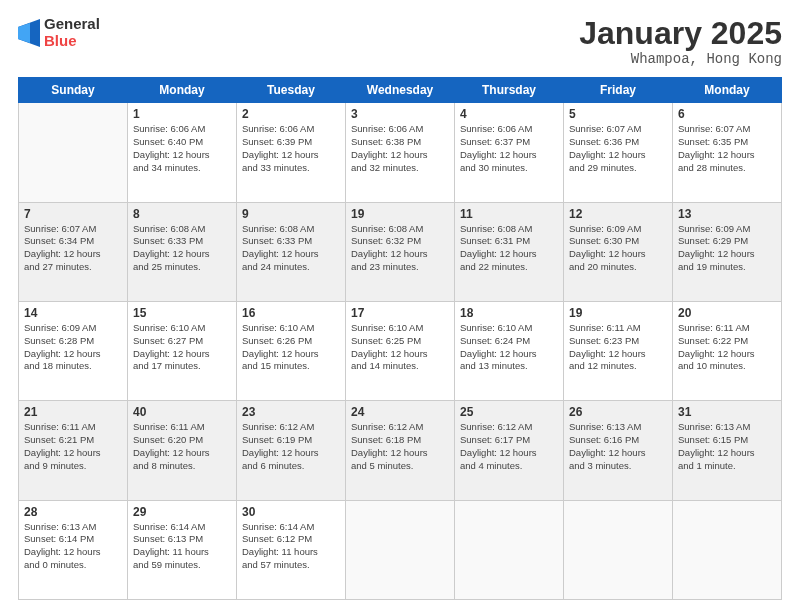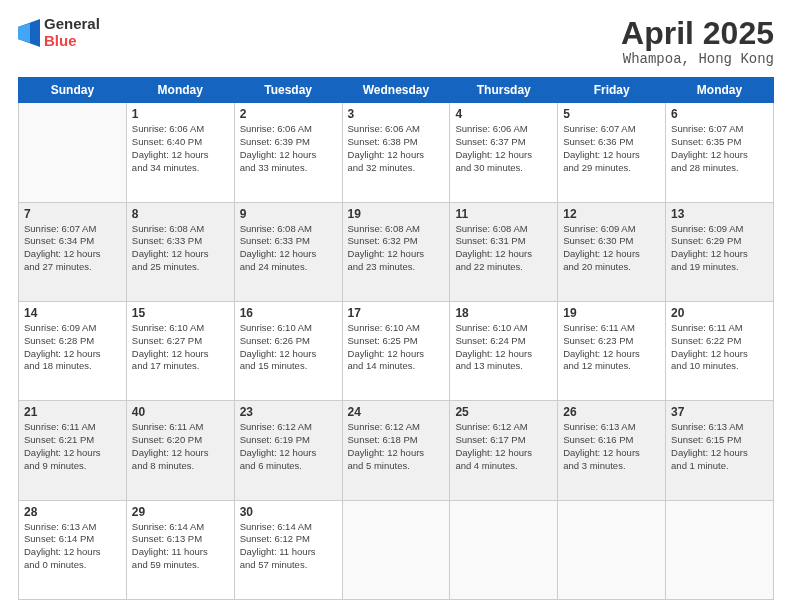--- a/index.html
+++ b/index.html
@@ -7,21 +7,21 @@
       width: 792px;
       height: 612px;
       background: #fff;
       font-family: Arial, sans-serif;
       font-size: 11px;
       overflow: hidden;
     }
     .page {
       width: 792px;
       height: 612px;
-      padding: 16px 18px 12px 18px;
+      padding: 16px 10px 12px 18px;
       display: flex;
       flex-direction: column;
     }
     .header {
       display: flex;
       justify-content: space-between;
       align-items: flex-start;
       margin-bottom: 10px;
     }
     .logo {
@@ -112,21 +112,21 @@
       <svg class="logo-icon" viewBox="0 0 22 28" xmlns="http://www.w3.org/2000/svg">
         <polygon points="0,8 22,0 22,28 0,20" fill="#1565C0"></polygon>
         <polygon points="0,8 12,4 12,24 0,20" fill="#42A5F5"></polygon>
       </svg>
       <div class="logo-text">
         <span class="logo-general">General</span>
         <span class="logo-blue">Blue</span>
       </div>
     </div>
     <div class="title-block">
-      <div class="month-title">April 2025</div>
+      <div class="month-title">January 2025</div>
       <div class="location">Whampoa, Hong Kong</div>
     </div>
   </div>
 
   <table class="calendar" id="cal-table">
     <thead>
       <tr id="header-row">
           <th>Sunday</th>
           <th>Monday</th>
           <th>Tuesday</th>
@@ -243,21 +243,21 @@
           </td>
           <td>
             <span class="day-num">25</span>
             <div class="day-info">Sunrise: 6:12 AM<br>Sunset: 6:17 PM<br>Daylight: 12 hours<br>and 4 minutes.</div>
           </td>
           <td>
             <span class="day-num">26</span>
             <div class="day-info">Sunrise: 6:13 AM<br>Sunset: 6:16 PM<br>Daylight: 12 hours<br>and 3 minutes.</div>
           </td>
           <td>
-            <span class="day-num">37</span>
+            <span class="day-num">31</span>
             <div class="day-info">Sunrise: 6:13 AM<br>Sunset: 6:15 PM<br>Daylight: 12 hours<br>and 1 minute.</div>
           </td>
         </tr>
         <tr>
           <td>
             <span class="day-num">28</span>
             <div class="day-info">Sunrise: 6:13 AM<br>Sunset: 6:14 PM<br>Daylight: 12 hours<br>and 0 minutes.</div>
           </td>
           <td>
             <span class="day-num">29</span>

